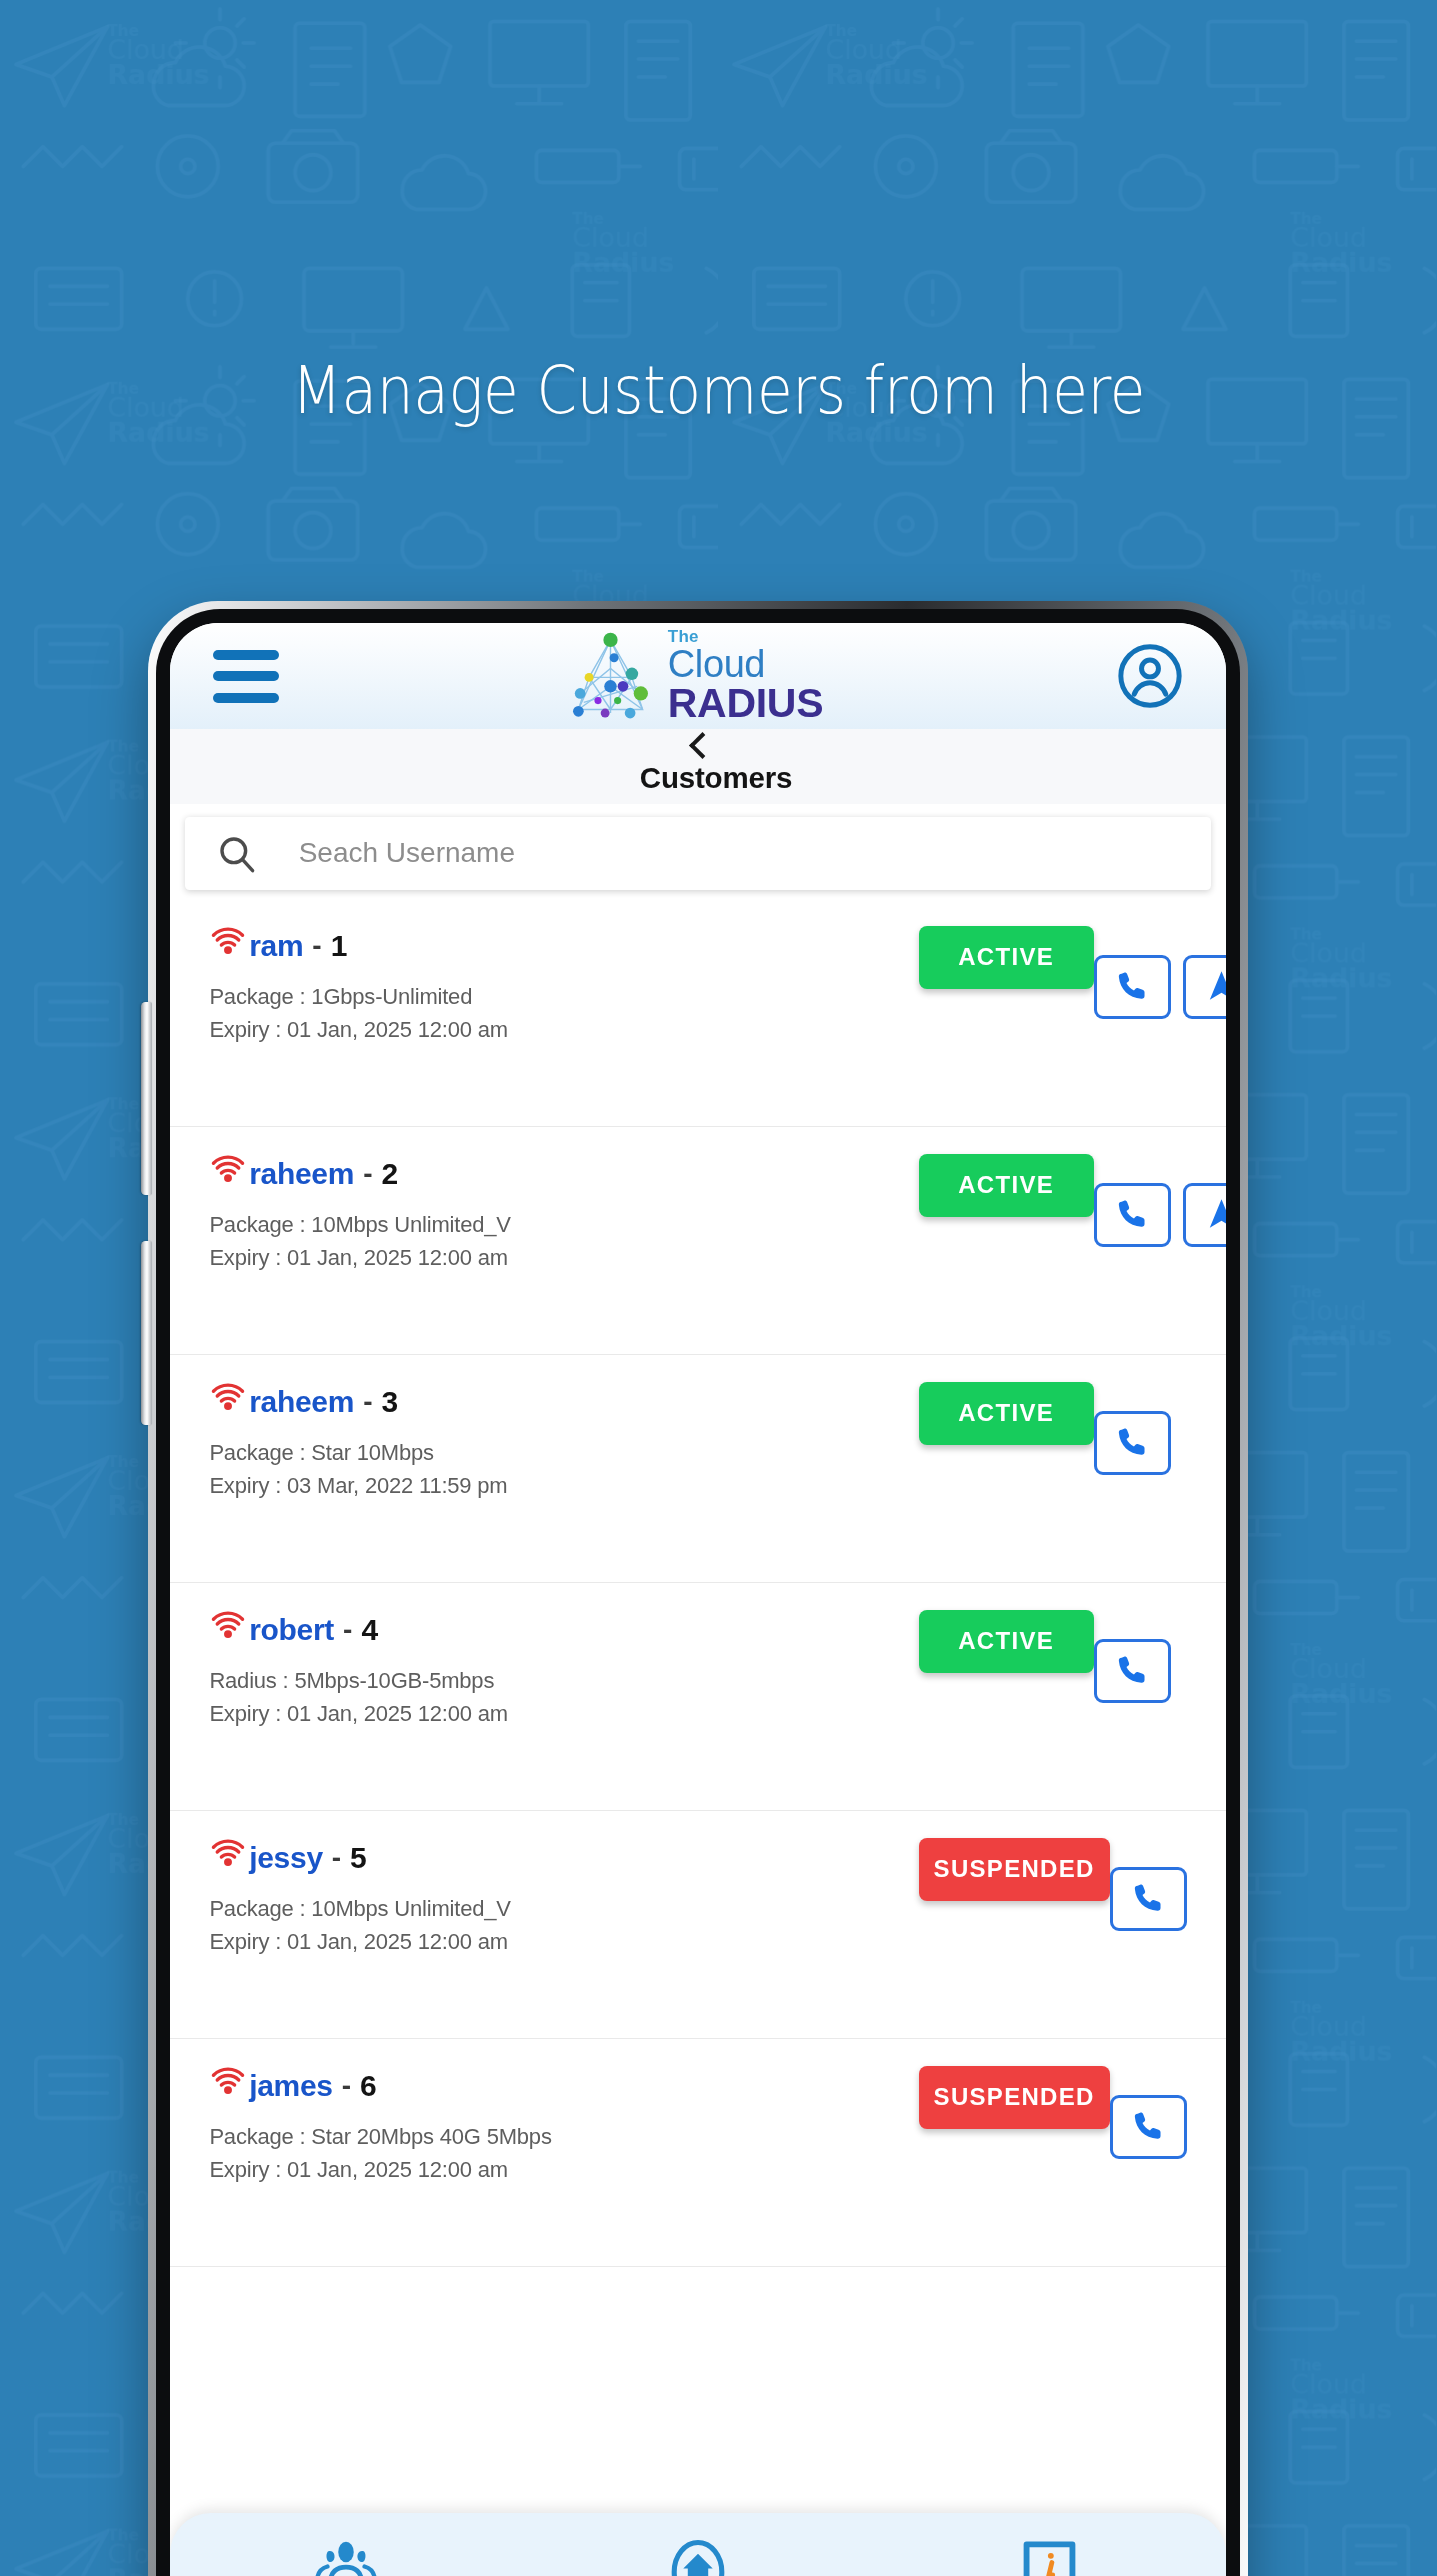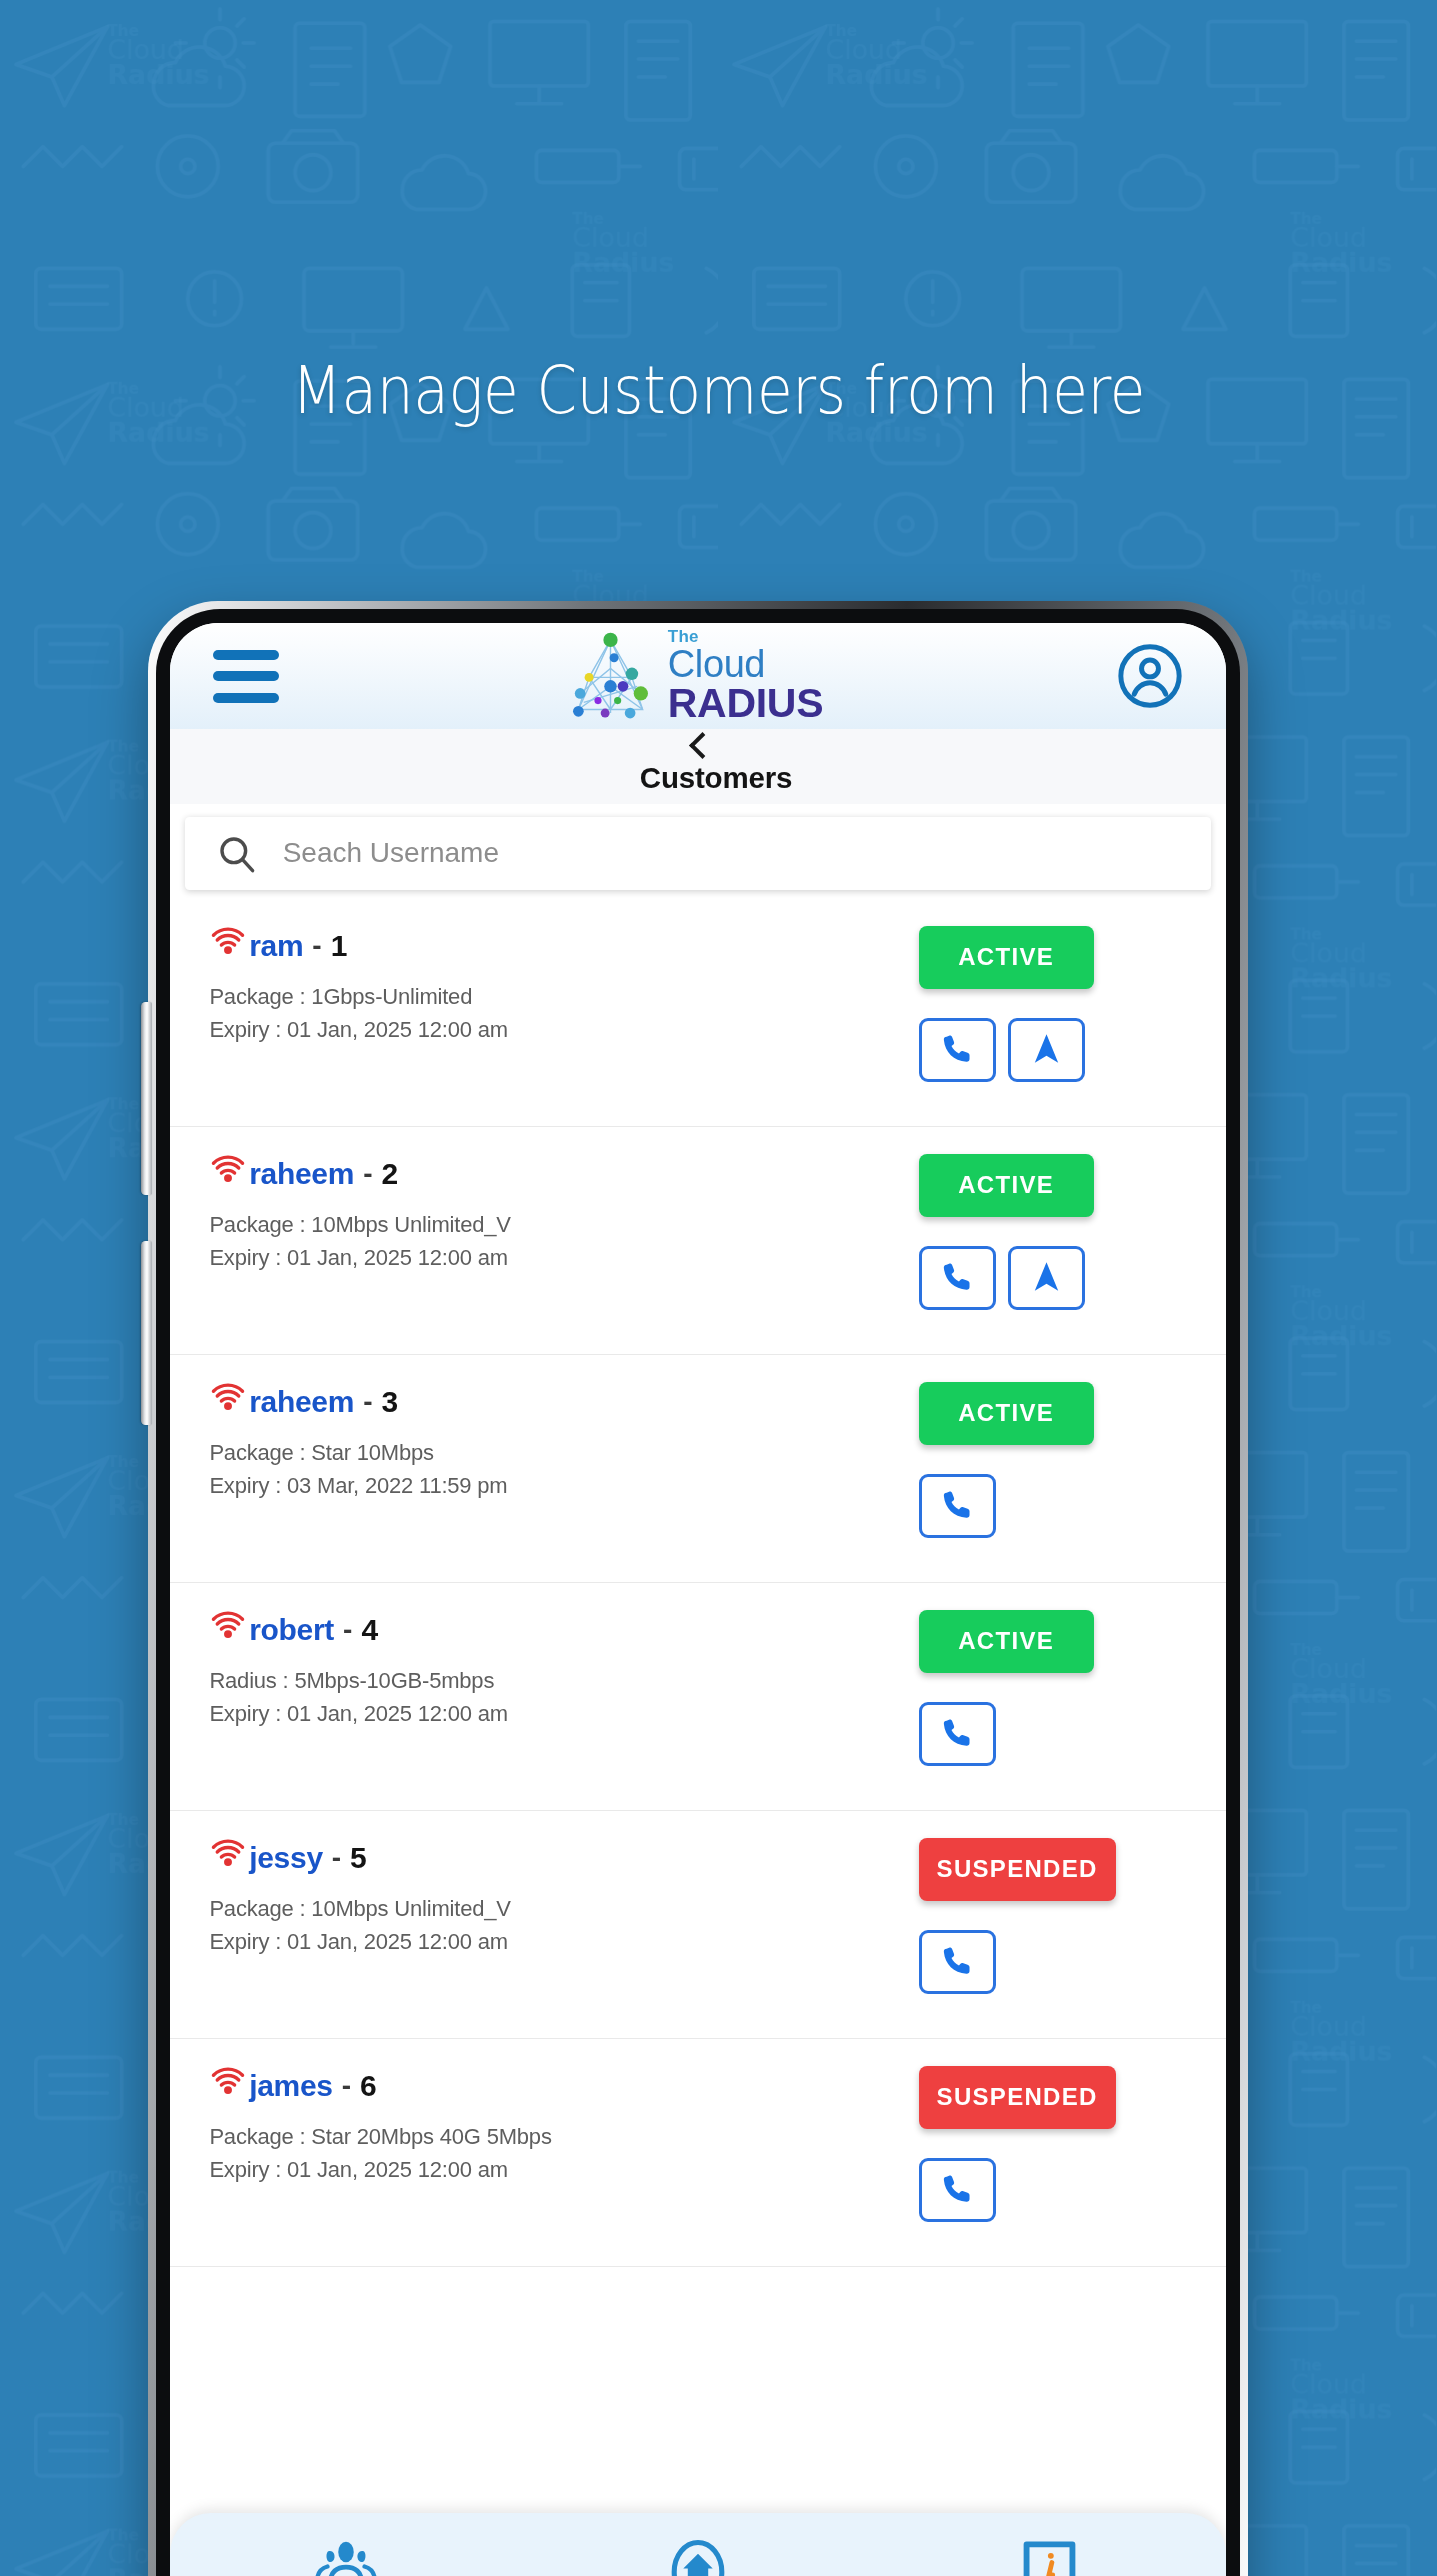--- a/index.html
+++ b/index.html
@@ -110,20 +110,21 @@
     box-shadow:0 1.8px 6.3px rgba(0,0,0,0.17);
     display:flex; align-items:center;
     padding:0 30px;
   }
   #search-icon { flex:0 0 auto; margin-right:25px; }
   #search-input {
     flex:1; border:none; outline:none; background:transparent;
     font-family:"Liberation Sans", sans-serif;
     font-size:28px; color:#2b2b2b;
     caret-color:#333;
+    margin-left:16px;
   }
   #search-input::placeholder { color:#8d8d8d; }
 
   
   #list { background:#ffffff; position:relative; }
   .row {
     display:flex; align-items:flex-start;
     padding:25px 39px 23px 39px;
     border-bottom:1.3px solid #e9e9e9;
     min-height:228px;
@@ -135,21 +136,21 @@
     font-size:30px; font-weight:700; color:#1955c9;
     font-family:"Liberation Sans", sans-serif; letter-spacing:-0.3px;
   }
   .cust-sep { font-size:28px; font-weight:700; color:#3a3a3a; margin:0 9px; }
   .cust-num { font-size:30px; font-weight:700; color:#141414; }
   .meta {
     font-size:22px; color:#5e5e5e; line-height:1.52;
     font-family:"Liberation Sans", sans-serif; letter-spacing:-0.2px;
   }
 
-  .row-right { flex:0 0 auto; width:268px; display:flex; flex-direction:column; align-items:flex-start; padding-top:1.8px; }
+  .row-right { flex:0 0 auto; width:268px; display:flex; flex-direction:row; align-items:flex-start; padding-top:1.8px; }
   .status-badge {
     min-width:175px; height:63px;
     display:flex; align-items:center; justify-content:center;
     border-radius:8px;
     color:#ffffff; font-size:24px; font-weight:700; letter-spacing:1.3px;
     box-shadow:0 3.6px 6.3px rgba(0,0,0,0.22);
     padding:0 18px;
     white-space:nowrap;
   }
   .status-active { background:#17cc5c; }

